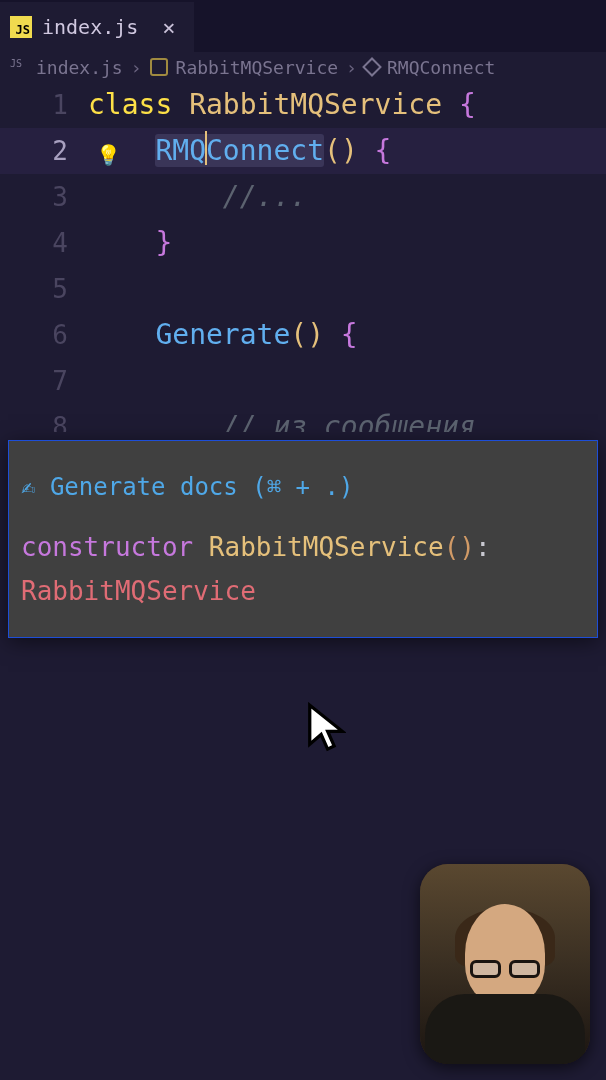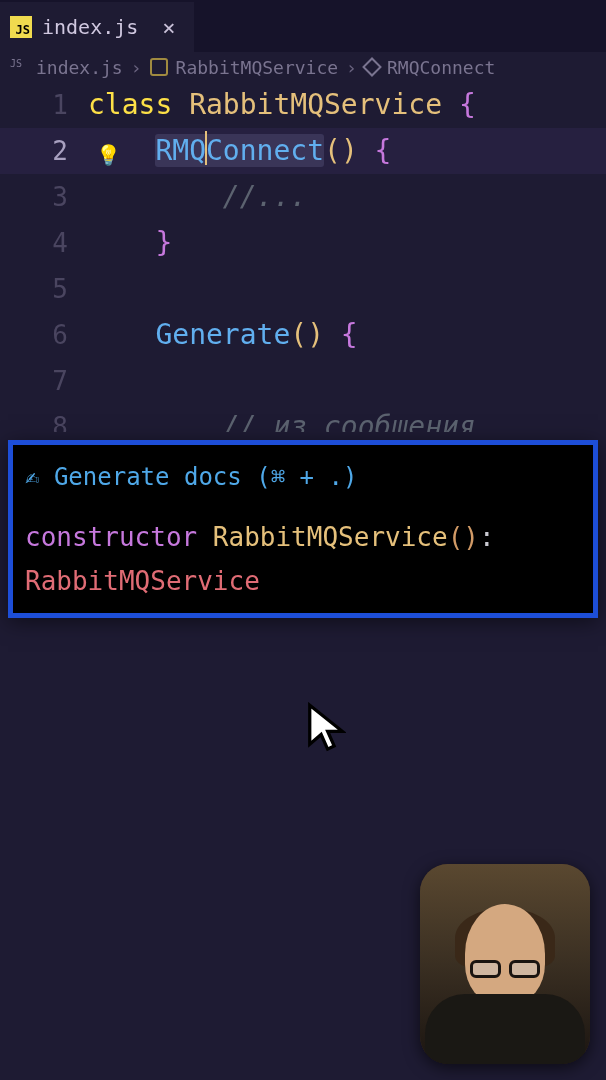--- a/index.html
+++ b/index.html
@@ -125,23 +125,23 @@
   margin: 0 -1px;
 }
 .line-highlight { background: #262040; }
 
 
 .hover-popup {
   position: absolute;
   left: 8px;
   right: 8px;
   top: 440px;
-  background: #000000;
-  border: 5px solid #1d4ed8;
-  padding: 10px 12px;
+  background: #404040;
+  border: 1px solid #1d4ed8;
+  padding: 24px 12px;
   font-size: 26px;
   line-height: 44px;
   z-index: 5;
   box-shadow: 0 4px 20px rgba(0,0,0,0.5);
 }
 .docs-link {
   color: #4fa8e8;
   font-size: 24px;
 }
 .sig-kw { color: #c678dd; }

